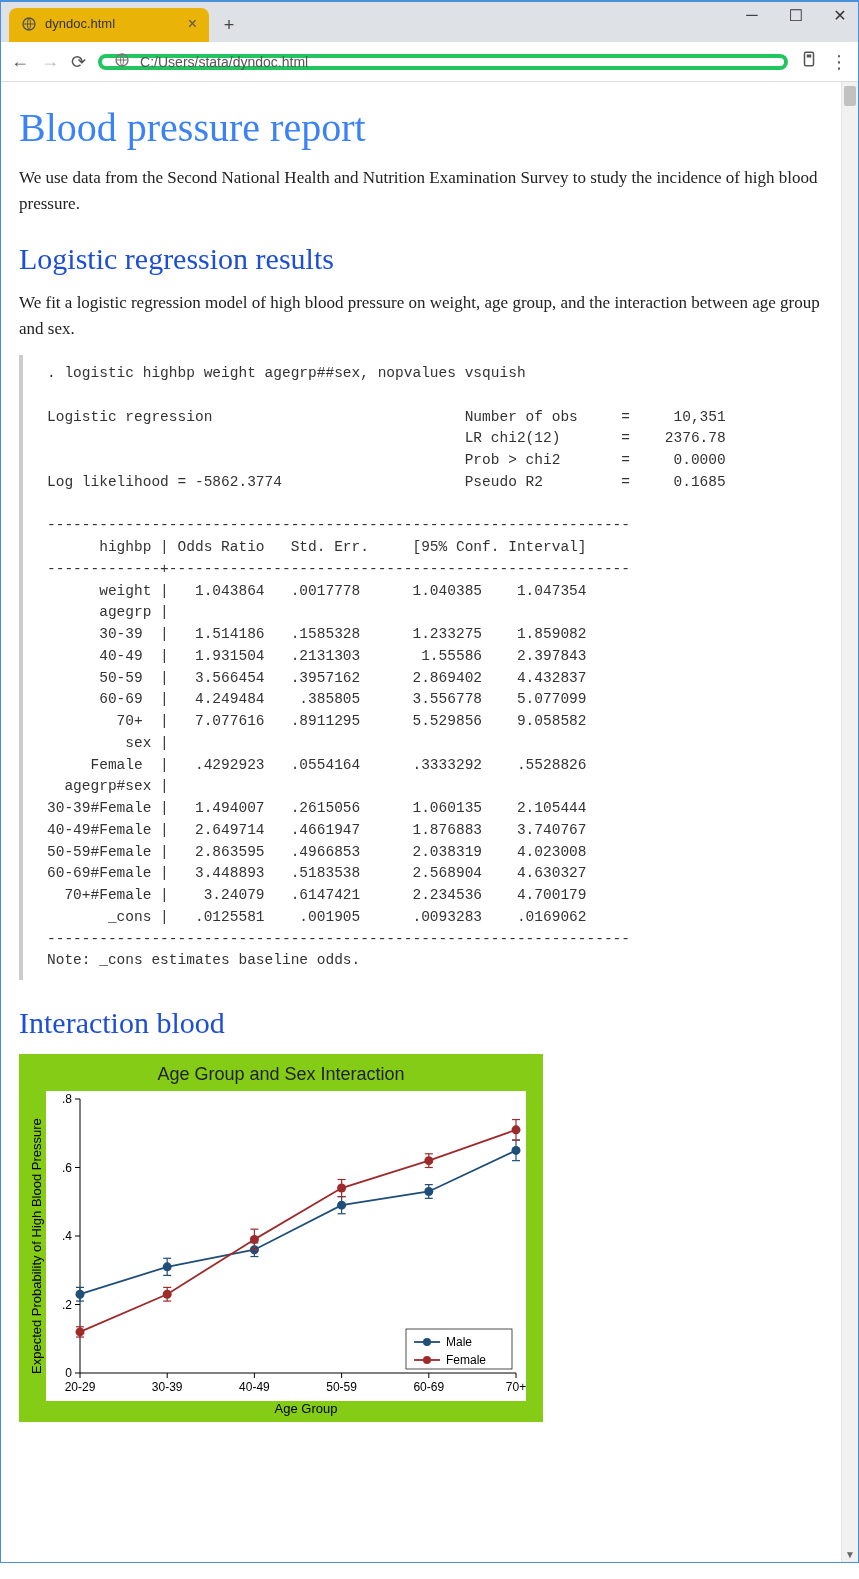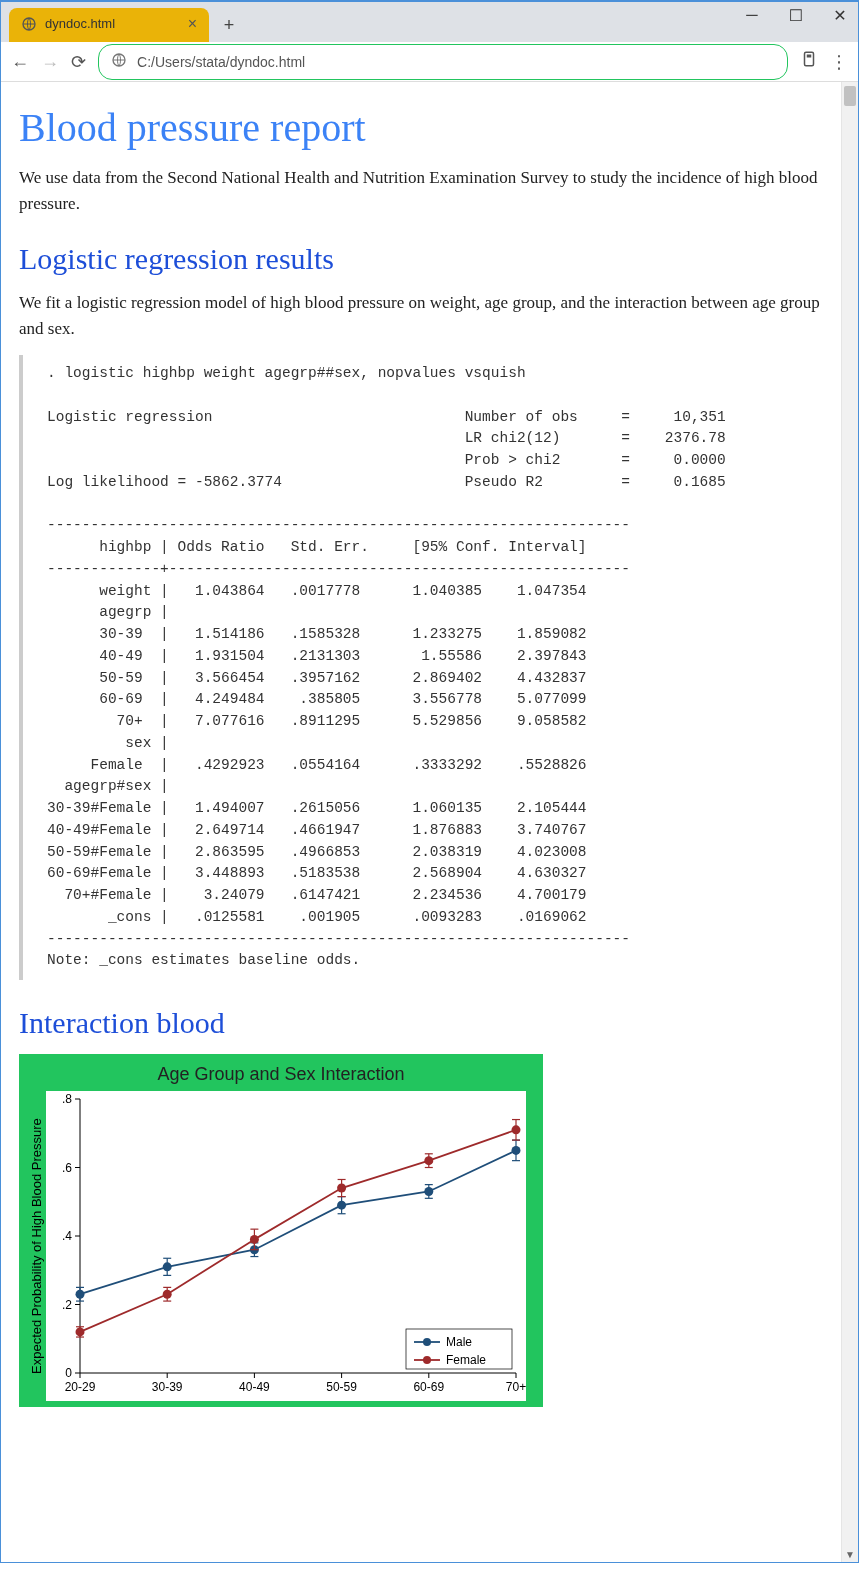--- a/index.html
+++ b/index.html
@@ -52,22 +52,22 @@
     height: 40px;
     display:flex; align-items:center;
     padding: 0 10px;
     gap: 12px;
     border-bottom: 1px solid #ddd;
   }
   .toolbar .nav { color:#555; font-size:18px; }
   .toolbar .nav.dim { color:#bbb; }
   .urlbar {
     flex:1;
-    height: 36px;
-    border: 1px solid #22c55e;
+    height: 16px;
+    border: 4px solid #22c55e;
     border-radius: 14px;
     display:flex; align-items:center;
     padding: 0 12px;
     gap:10px;
     font-size: 14px;
     color:#555;
   }
   .urlbar .globe { color:#777; }
   .toolbar .ext { color:#555; font-size:18px; }
   .toolbar .menu { color:#555; font-size:18px; }
@@ -95,21 +95,21 @@
     color:#333;
     border-left: 4px solid #ccc;
     background:#fff;
     padding: 8px 8px 8px 24px;
     margin: 14px 20px 0 0;
     white-space: pre;
     overflow: hidden;
   }
   .chart-wrap {
     width: 524px;
-    background:#22c55e;
+    background:#84cc16;
     padding: 10px 8px 6px 8px;
     margin-top:6px;
   }
   .chart-title { text-align:center; font-size:18px; color:#222; margin-bottom:6px; font-family: Arial, sans-serif;}
   .plotrow { display:flex; }
   .ylab {
     writing-mode: vertical-rl; transform: rotate(180deg);
     font-size:13px; text-align:center; padding: 0 2px;
     font-family: Arial, sans-serif;
   }
@@ -292,14 +292,15 @@
           <circle cx="470" cy="38.82500000000002" r="4.5" style="fill:#9e2a2b"></circle>
           <rect x="360" y="238" width="106" height="40" class="legend-box"></rect>
           <line x1="368" y1="251" x2="394" y2="251" style="stroke:#1f4e79;stroke-width:1.8"></line>
           <circle cx="381" cy="251" r="4" style="fill:#1f4e79"></circle>
           <text x="400" y="255" class="ticklabel">Male</text>
           <line x1="368" y1="269" x2="394" y2="269" style="stroke:#9e2a2b;stroke-width:1.8"></line>
           <circle cx="381" cy="269" r="4" style="fill:#9e2a2b"></circle>
           <text x="400" y="273" class="ticklabel">Female</text>
         </svg>
     </div>
+    <div class="xlab">Age Group</div>
   </div>
 </div>
 
 </body></html>

